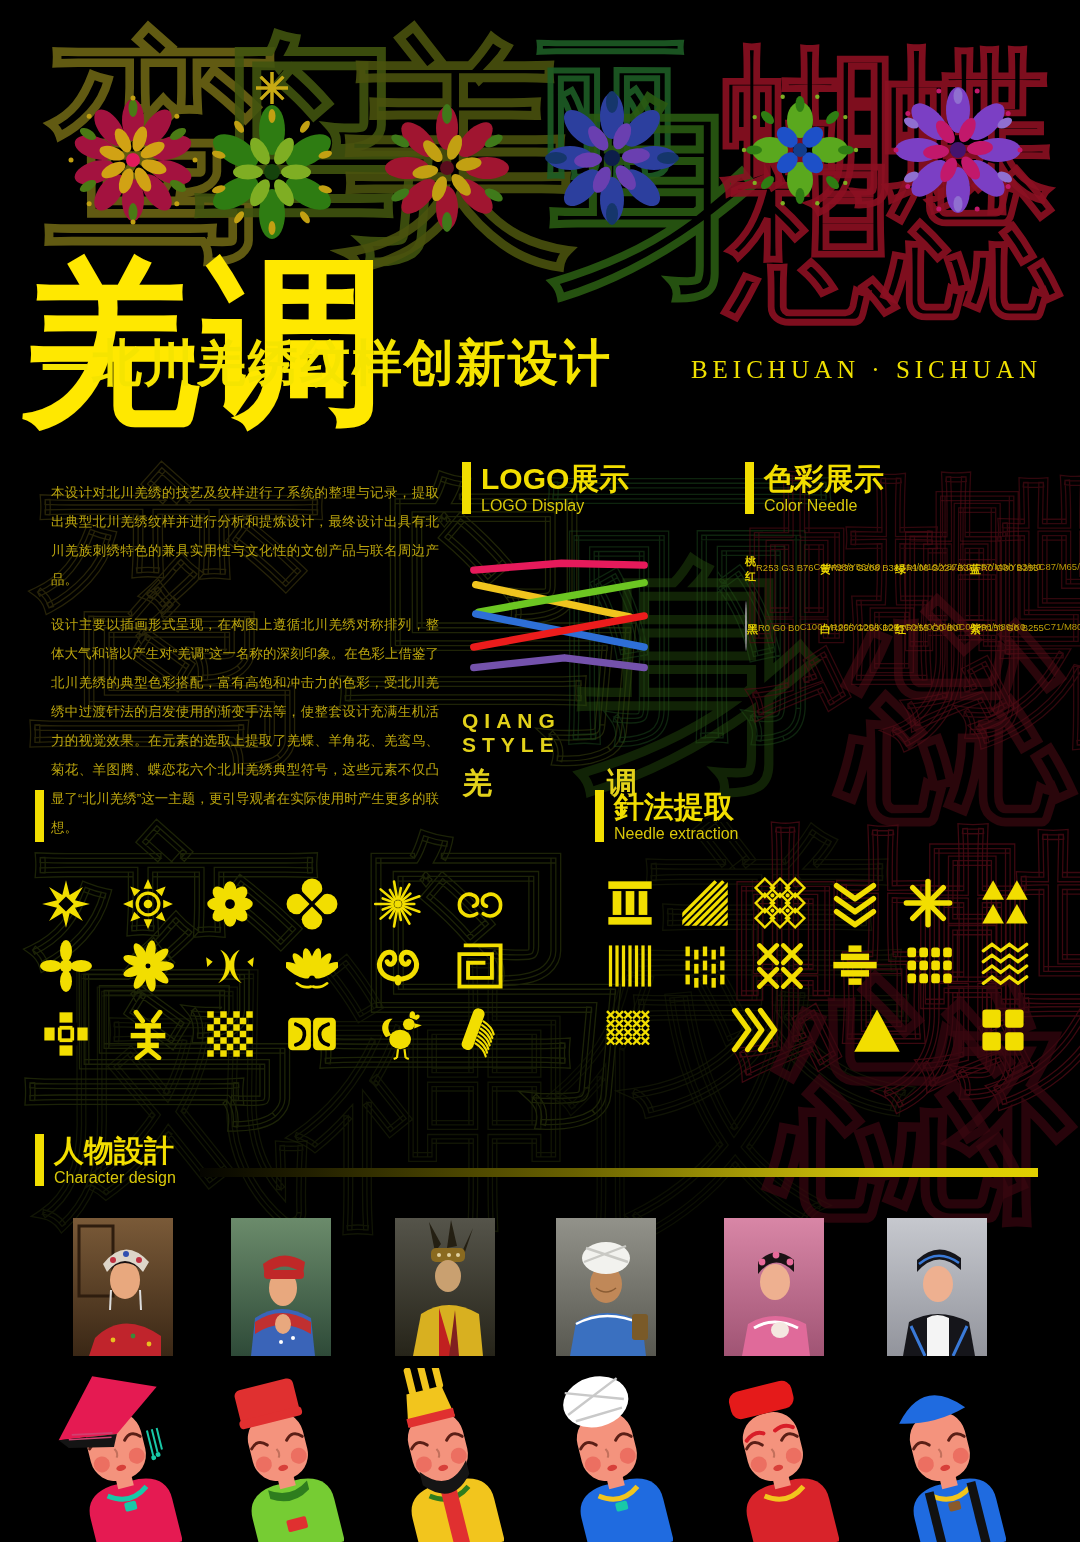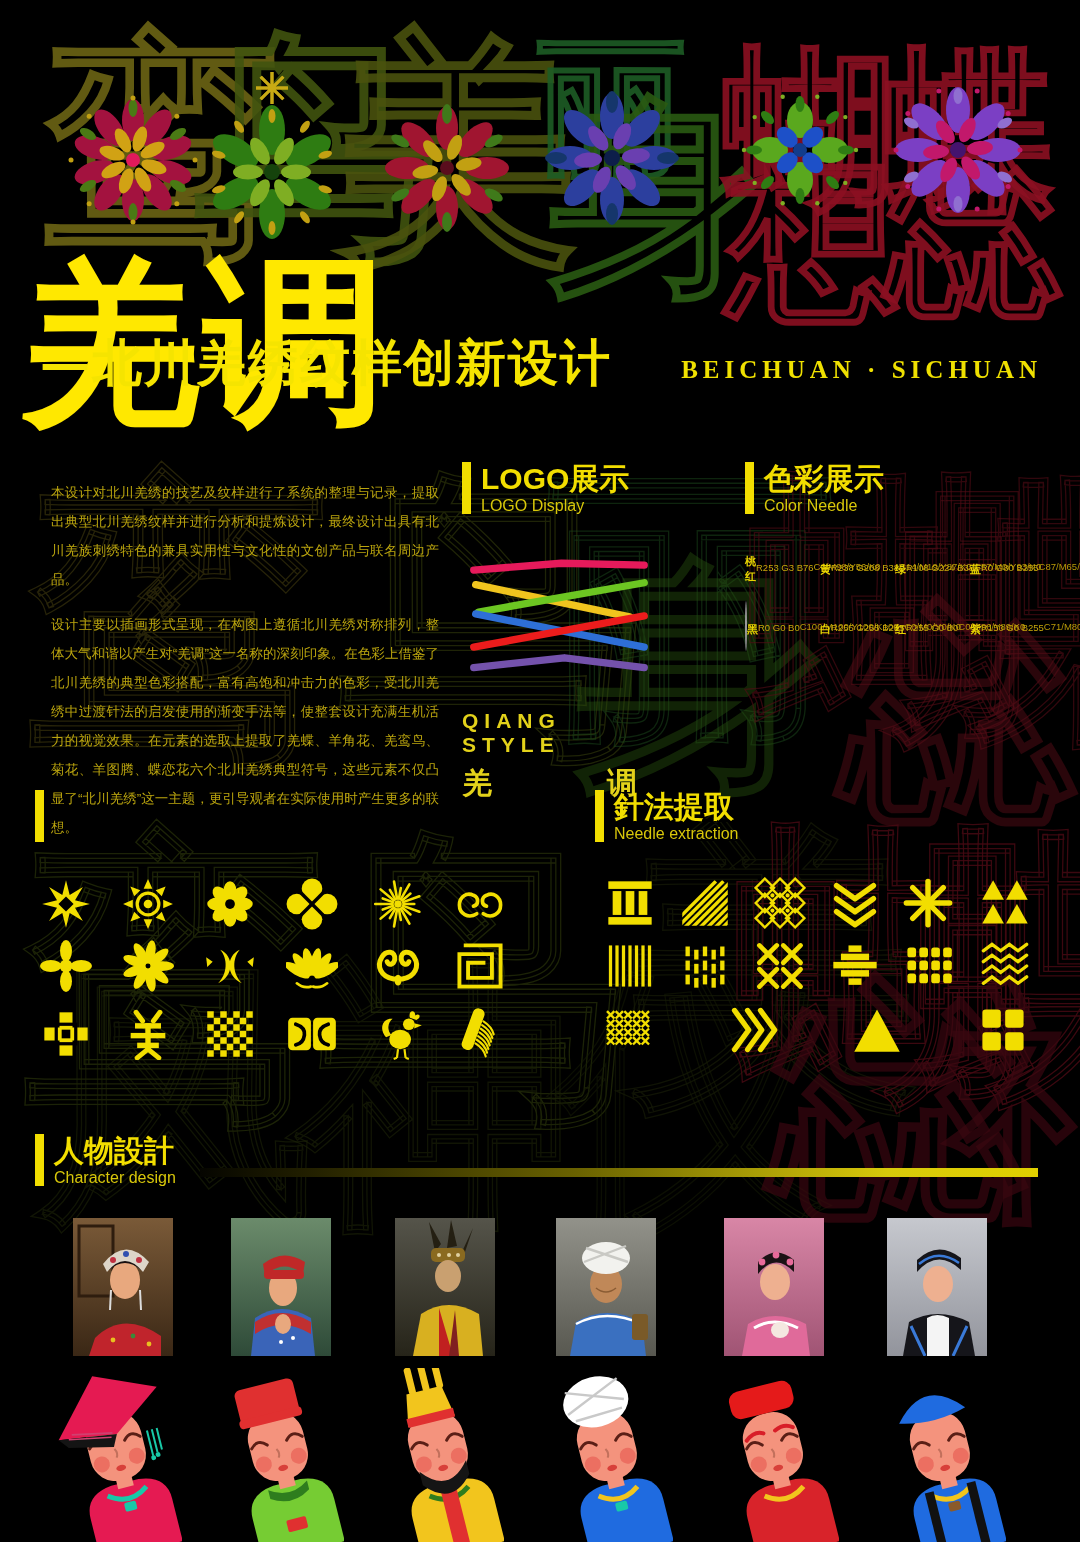--- a/index.html
+++ b/index.html
@@ -7,21 +7,21 @@
           font-family:"Liberation Sans","DejaVu Sans",sans-serif;}
   
   .ghost,.hero-char{position:absolute;color:transparent;font-weight:700;line-height:1;
     font-family:"DejaVu Serif","Liberation Serif",serif;pointer-events:none;white-space:nowrap;}
   
   .main-title{position:absolute;left:18px;top:128px;font-size:182px;font-weight:900;
     color:#FFE800;letter-spacing:4px;line-height:1;z-index:5;
     font-family:"DejaVu Serif","Liberation Serif",serif;}
   .subtitle{position:absolute;left:40px;top:330px;font-size:50px;font-weight:900;color:#F5E400;
     letter-spacing:2px;z-index:5;font-family:"DejaVu Serif","Liberation Serif",serif;}
-  .subtitle-en{position:absolute;right:38px;top:356px;font-size:25px;font-weight:700;color:#EFE000;
+  .subtitle-en{position:absolute;right:38px;top:356px;font-size:25px;font-weight:400;color:#EFE000;
     letter-spacing:5px;z-index:5;font-family:"Liberation Serif","DejaVu Serif",serif;}
   
   .sec-head{display:flex;align-items:flex-start;gap:10px;}
   .sec-bar{width:9px;height:52px;background:#F2DE00;flex:0 0 auto;}
   .sec-zh{font-size:30px;font-weight:900;color:#F2DE00;line-height:1.1;margin:0;}
   .sec-en{font-size:16px;color:#D8C70A;margin:2px 0 0 0;}
   section{position:absolute;z-index:3;}
   .sec-design{left:35px;top:462px;width:420px;}
   .sec-logo{left:462px;top:462px;width:280px;}
   .sec-color{left:745px;top:462px;width:330px;}

